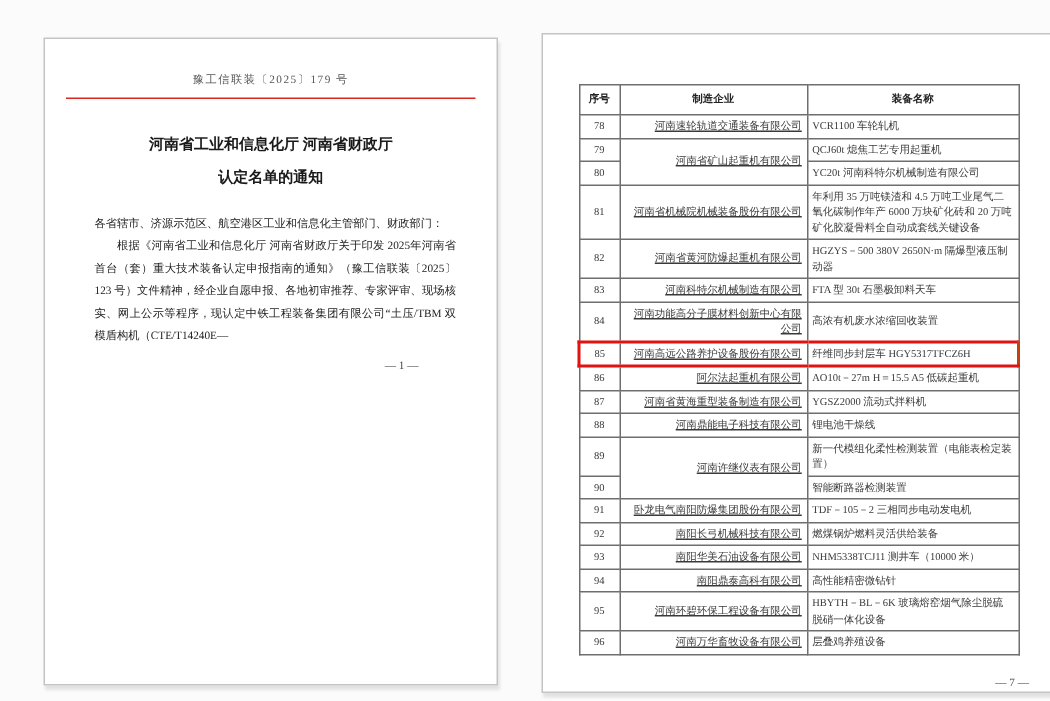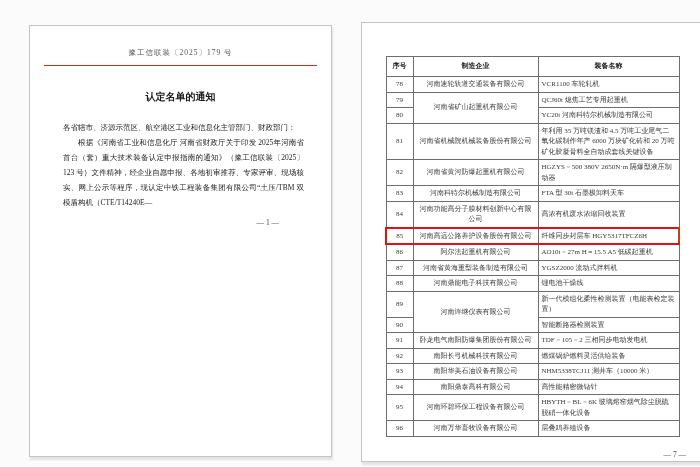--- a/index.html
+++ b/index.html
@@ -51,37 +51,38 @@
     border-collapse:collapse;margin:33px 0 0 23px;
     font-size:7px;line-height:1.5;color:#3a3a3a;
     table-layout:fixed;width:278px;
   }
   table.equip th,table.equip td{
     border:0.5px solid #6e6e6e;padding:2px 3px;vertical-align:middle;
     word-break:break-all;
   }
   table.equip th{font-weight:bold;text-align:center;height:15px;color:#222;}
   td.col-no{text-align:center;width:20px;}
-  td.col-company{width:118px;text-align:center;}
+  td.col-company{width:118px;text-align:right;text-decoration:underline;}
   td.col-equipment{width:134px;text-align:left;}
   th.col-no{width:20px;}th.col-company{width:118px;}th.col-equipment{width:134px;}
   tr.highlight td{border-top:2px solid #e01212;border-bottom:2px solid #e01212;}
   tr.highlight td:first-child{border-left:2px solid #e01212;}
   tr.highlight td:last-child{border-right:2px solid #c2410c;}
 </style>
 </head>
 <body>
 
 <div class="page" id="left-page">
 
   <div class="doc-number">豫工信联装〔2025〕179 号</div>
 
   <hr class="red-rule">
 
   <div class="doc-title">
+    <div>河南省工业和信息化厅  河南省财政厅</div>
     <div>认定名单的通知</div>
   </div>
 
   <div class="doc-body">
     <p>各省辖市、济源示范区、航空港区工业和信息化主管部门、财政部门：</p>
     <p class="indent">根据《河南省工业和信息化厅 河南省财政厅关于印发 2025年河南省首台（套）重大技术装备认定申报指南的通知》（豫工信联装〔2025〕123 号）文件精神，经企业自愿申报、各地初审推荐、专家评审、现场核实、网上公示等程序，现认定中铁工程装备集团有限公司“土压/TBM 双模盾构机（CTE/T14240E—</p>
   </div>
 
   <div class="page-number">— 1 —</div>
 </div>

